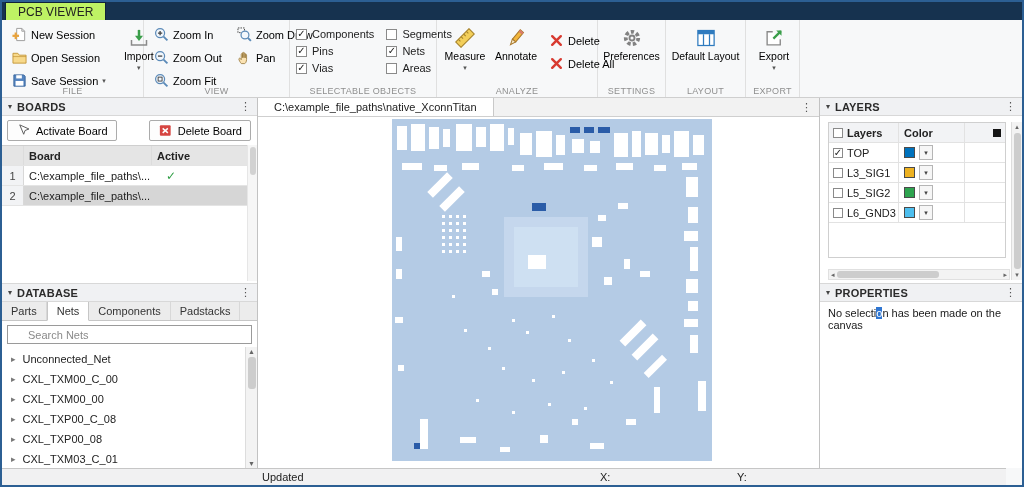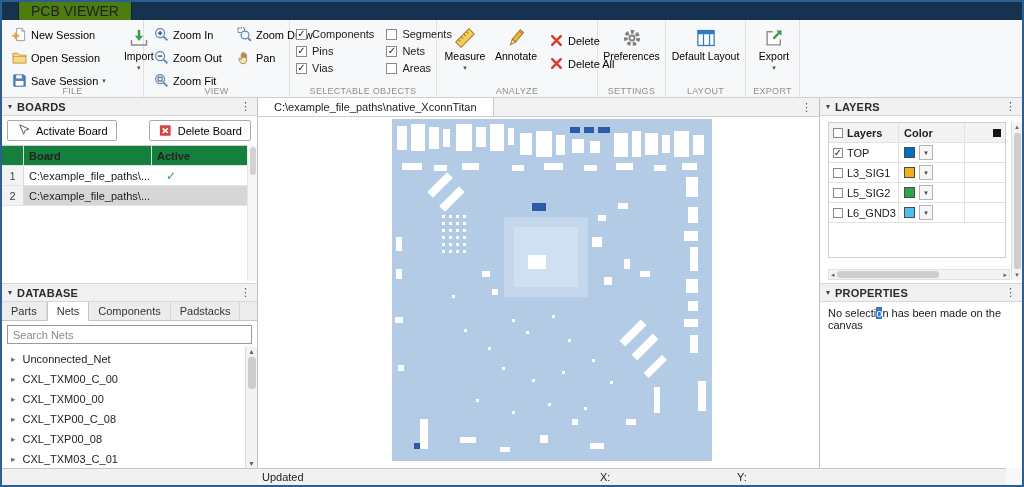--- a/index.html
+++ b/index.html
@@ -2,21 +2,21 @@
 <html style="--bsub: #b4cbe5; --bcomp: #ffffff; --bacc: #2a5ca8;"><head>
 <meta charset="utf-8">
 <style>
   *{box-sizing:border-box;margin:0;padding:0}
   html,body{background:#e8e8e8}
   body{font-family:"Liberation Sans","DejaVu Sans",sans-serif;font-size:11px;color:#222}
   .app{position:relative;width:1024px;height:487px;border:2px solid #2c5f93;background:#f7f8f9;overflow:hidden}
 
   
   .titlebar{position:absolute;top:0;left:0;right:0;height:18px;background:#16324f;display:flex;align-items:flex-end}
-  .app-tab{margin-left:16px;background:#4d7c0f;border:1px solid #0f2338;border-bottom:none;padding:2px 12px 1px;font-size:14px;color:#222}
+  .app-tab{margin-left:3px;background:#bef264;border:1px solid #0f2338;border-bottom:none;padding:2px 12px 1px;font-size:12px;color:#222}
 
   
   .toolstrip{position:absolute;top:18px;left:0;right:0;height:78px;background:#f7f8f9;border-bottom:1px solid #cfcfcf;display:flex}
   .ts-group{position:relative;height:100%;padding:5px 6px 14px;display:flex;gap:7px;align-items:flex-start;border-right:1px solid #e0e0e0;flex:none}
   .ts-label{position:absolute;bottom:1px;left:0;right:0;text-align:center;font-size:9px;color:#8f8f8f;letter-spacing:.3px;white-space:nowrap}
   .ts-col{display:flex;flex-direction:column;gap:4px}
   .ts-btn{display:flex;align-items:center;gap:4px;height:19px;padding:0 3px;white-space:nowrap;background:none;border:1px solid transparent;font:inherit;cursor:default}
   .ts-big{display:flex;flex-direction:column;align-items:center;gap:2px;padding:2px 4px;min-width:44px;height:58px;background:none;border:1px solid transparent;font:inherit;cursor:default}
   .ts-big .lbl{font-size:10.5px;white-space:nowrap}
   .dd{font-size:7px;color:#555;line-height:1}
@@ -35,37 +35,37 @@
   .panel-title{font-weight:bold;font-size:11px;color:#2b2b2b;letter-spacing:.2px}
   .kebab{margin-left:auto;color:#555;font-size:11px;line-height:1}
   .chev{font-size:8px;color:#444;line-height:1}
 
   
   .boards{height:186px;display:flex;flex-direction:column;position:relative;border-bottom:1px solid #d8d8d8}
   .boards-bar{display:flex;justify-content:space-between;padding:4px 6px 4px 5px}
   .pbtn{display:flex;align-items:center;gap:5px;height:21px;padding:0 8px;border:1px solid #ababab;background:#fdfdfd;border-radius:2px;font:inherit;font-size:11px;cursor:default}
   .bt{border-top:1px solid #cfcfcf}
   .bt-row{display:grid;grid-template-columns:22px 128px 1fr;height:20px;border-bottom:1px solid #e4e4e4;background:#fff}
-  .bt-hd{background:#15803d;font-weight:bold}
+  .bt-hd{background:#e5e5e5;font-weight:bold}
   .bt-hd>div{display:flex;align-items:center;padding:0 5px;border-right:1px solid #dcdcdc}
   .bt-num{background:#f2f3f5;border-right:1px solid #d8d8d8;display:flex;align-items:center;justify-content:center;color:#444}
   .bt-path{padding:0 5px;display:flex;align-items:center;white-space:nowrap;overflow:hidden}
   .bt-active{display:flex;align-items:center;padding-left:14px}
   .bt-row.sel .bt-path,.bt-row.sel .bt-active{background:#d6d6d6}
   .check{color:#2f9e44;font-weight:bold;font-size:12px;line-height:1}
   .bt-scroll{position:absolute;right:0;top:47px;bottom:2px;width:10px;background:#f6f6f6;border-left:1px solid #e6e6e6}
   .bt-thumb{width:6px;height:28px;background:#d2d2d2;border-radius:3px;margin:2px auto 0}
 
   
   .database{flex:1;display:flex;flex-direction:column;min-height:0}
   .db-tabs{display:flex;background:#ececec;border-bottom:1px solid #c6c6c6;height:19px;align-items:stretch}
   .db-tab{padding:0 9px;font-size:11px;color:#333;border-right:1px solid #d8d8d8;background:#ececec;display:flex;align-items:center;cursor:default}
   .db-tab.active{background:#fff;border-right:1px solid #c6c6c6;border-left:1px solid #c6c6c6;margin-bottom:-1px;border-bottom:1px solid #fff}
   .db-search-wrap{padding:4px 5px 3px}
-  .db-search{width:100%;height:19px;border:1px solid #9a9a9a;padding:0 5px;font:inherit;font-size:11px;color:#222;background:#fff}
+  .db-search{width:100%;height:19px;border:1px solid #9a9a9a;padding:0 20px;font:inherit;font-size:11px;color:#222;background:#fff}
   .db-search::placeholder{color:#8a8a8a}
   .db-list-wrap{flex:1;display:flex;min-height:0}
   .db-list{flex:1;overflow:hidden;padding-top:2px}
   .db-item{height:20px;display:flex;align-items:center;gap:7px;padding-left:9px;color:#222;cursor:default}
   .tri{color:#777;font-size:9px;line-height:1}
   .db-scroll{width:12px;background:#f3f3f3;border-left:1px solid #ddd;display:flex;flex-direction:column;align-items:center;padding:1px 0;font-size:7px;color:#666;flex:none}
   .db-thumb{width:8px;height:32px;background:#cdcdcd;border-radius:3px;margin-top:2px}
   .db-spacer{flex:1}
 
   

